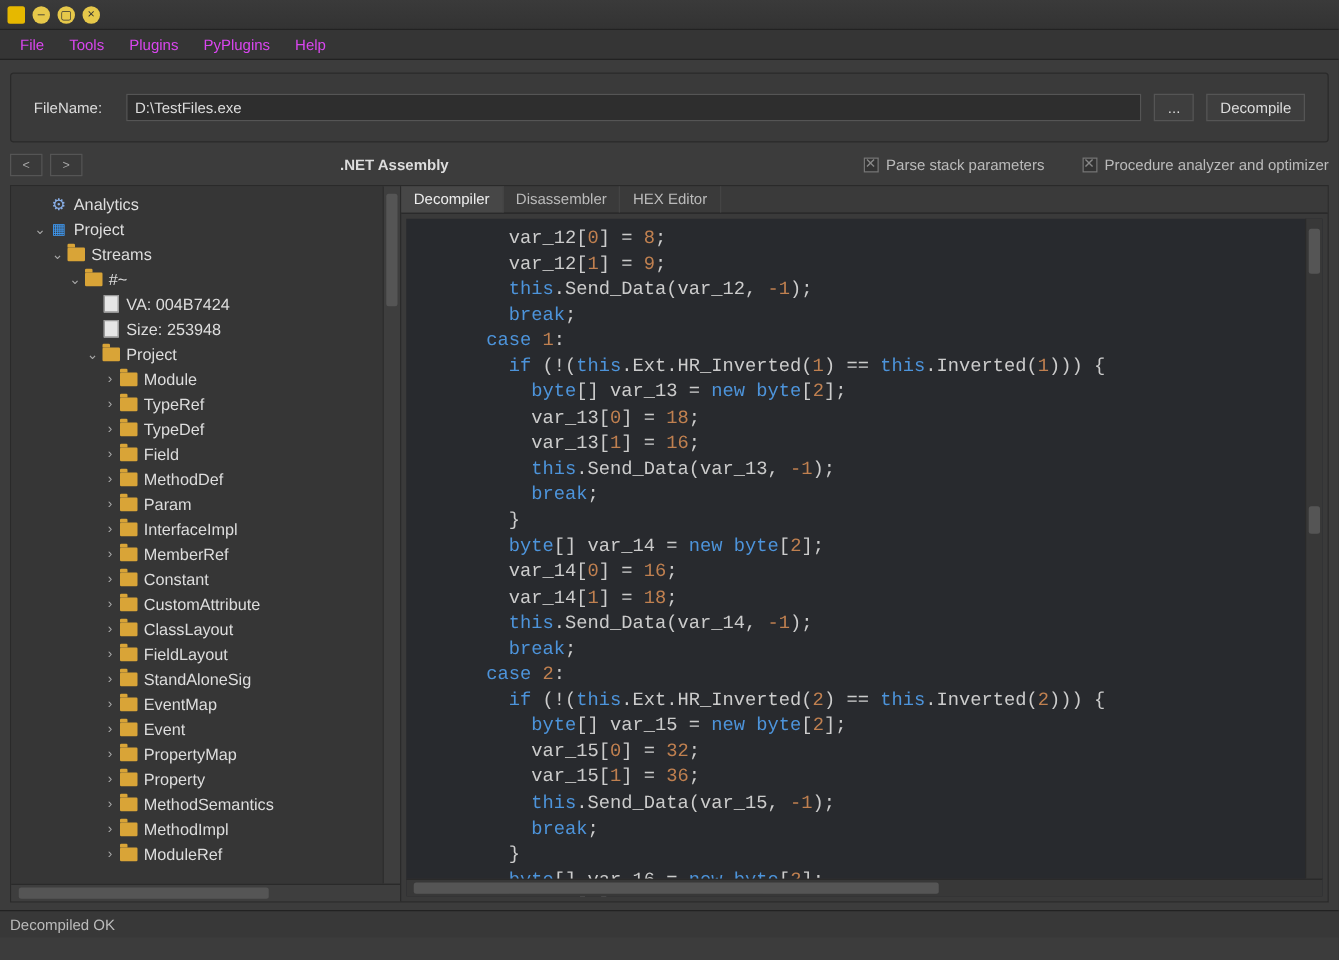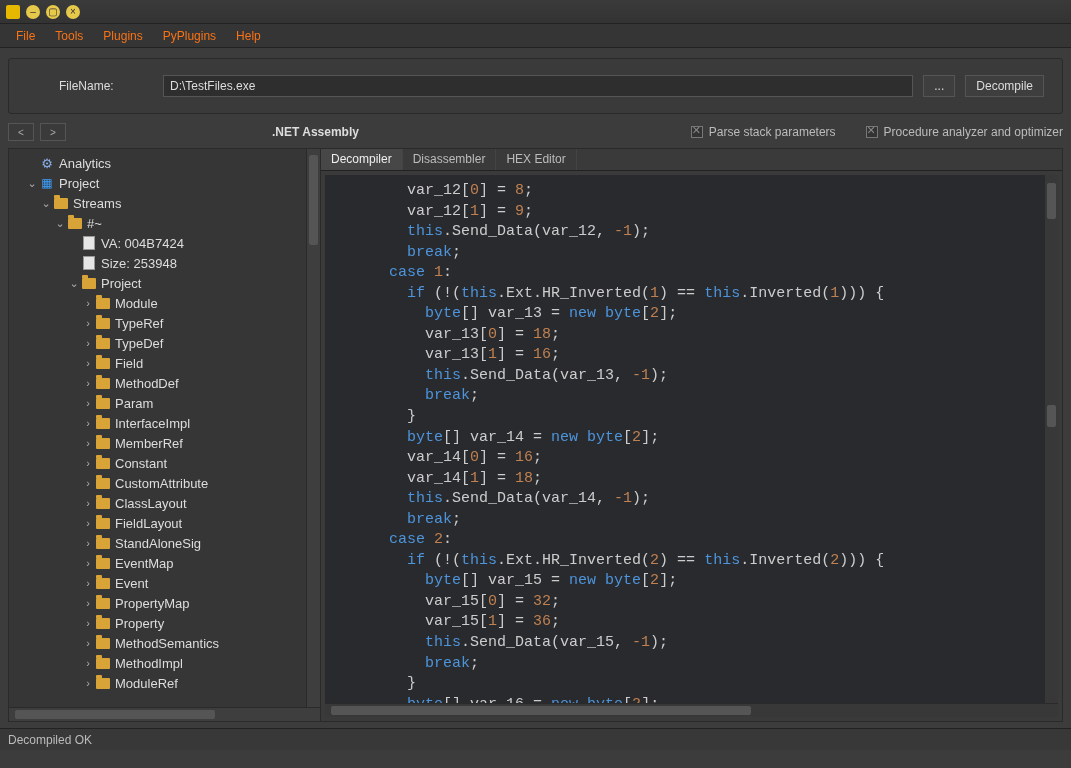--- a/index.html
+++ b/index.html
@@ -37,35 +37,35 @@
 }
 
 
 .menubar {
   height: 24px;
   background: #353535;
   border-bottom: 1px solid #222;
   display: flex; align-items: center;
   padding: 0 8px; gap: 4px;
 }
-.menubar .menu-item { color: #f97316; padding: 3px 8px; cursor:pointer; }
+.menubar .menu-item { color: #d946ef; padding: 3px 8px; cursor:pointer; }
 
 
 .panel {
   margin: 10px 8px 6px 8px;
   border: 1px solid #2a2a2a;
   background: #3a3a3a;
   border-radius: 3px;
   padding: 16px 18px;
 }
 .filerow { display:flex; align-items:center; gap:10px; }
-.filerow label { color:#ddd; font-size:12px; width:64px;margin-left:32px; }
+.filerow label { color:#ddd; font-size:12px; width:64px; }
 .filerow input[type=text] {
   flex:1; background:#2e2e2e; color:#ddd;
-  border:1px solid #555; padding:3px 6px; font-size:12px;margin-left:30px;
+  border:1px solid #555; padding:3px 6px; font-size:12px;
 }
 .btn {
   background:#3e3e3e; color:#ddd; border:1px solid #555;
   padding:3px 10px; font-size:12px; cursor:pointer;
 }
 
 
 .navrow {
   display:flex; align-items:center; margin:4px 8px 4px 8px; height:24px;
   gap:6px;

